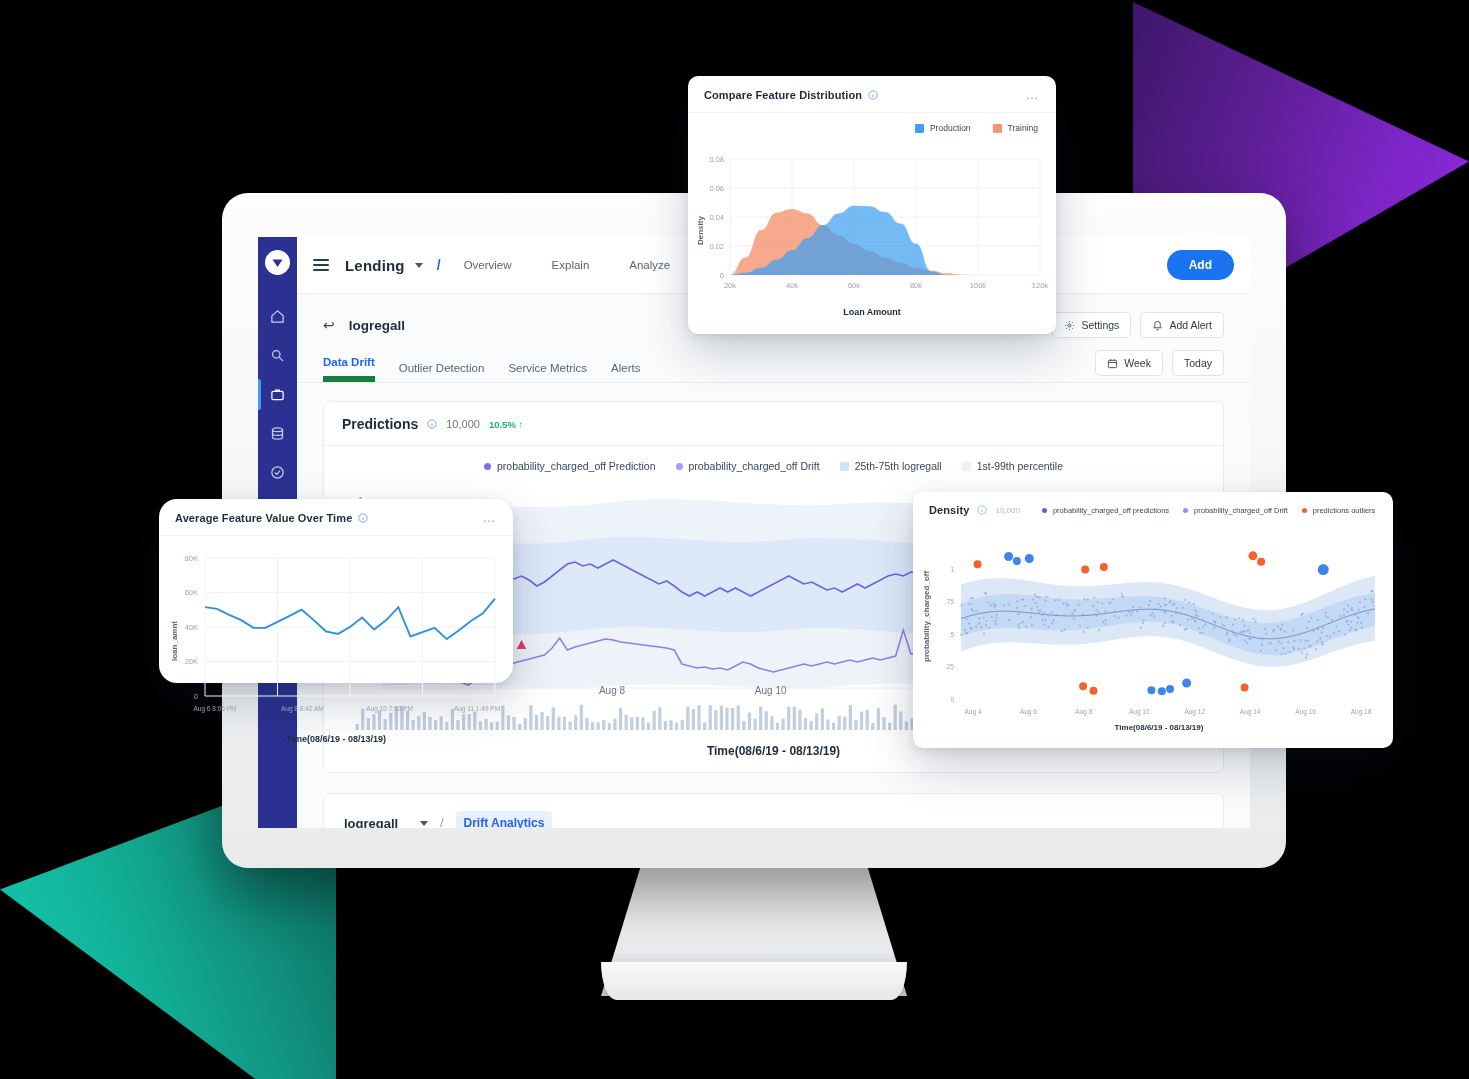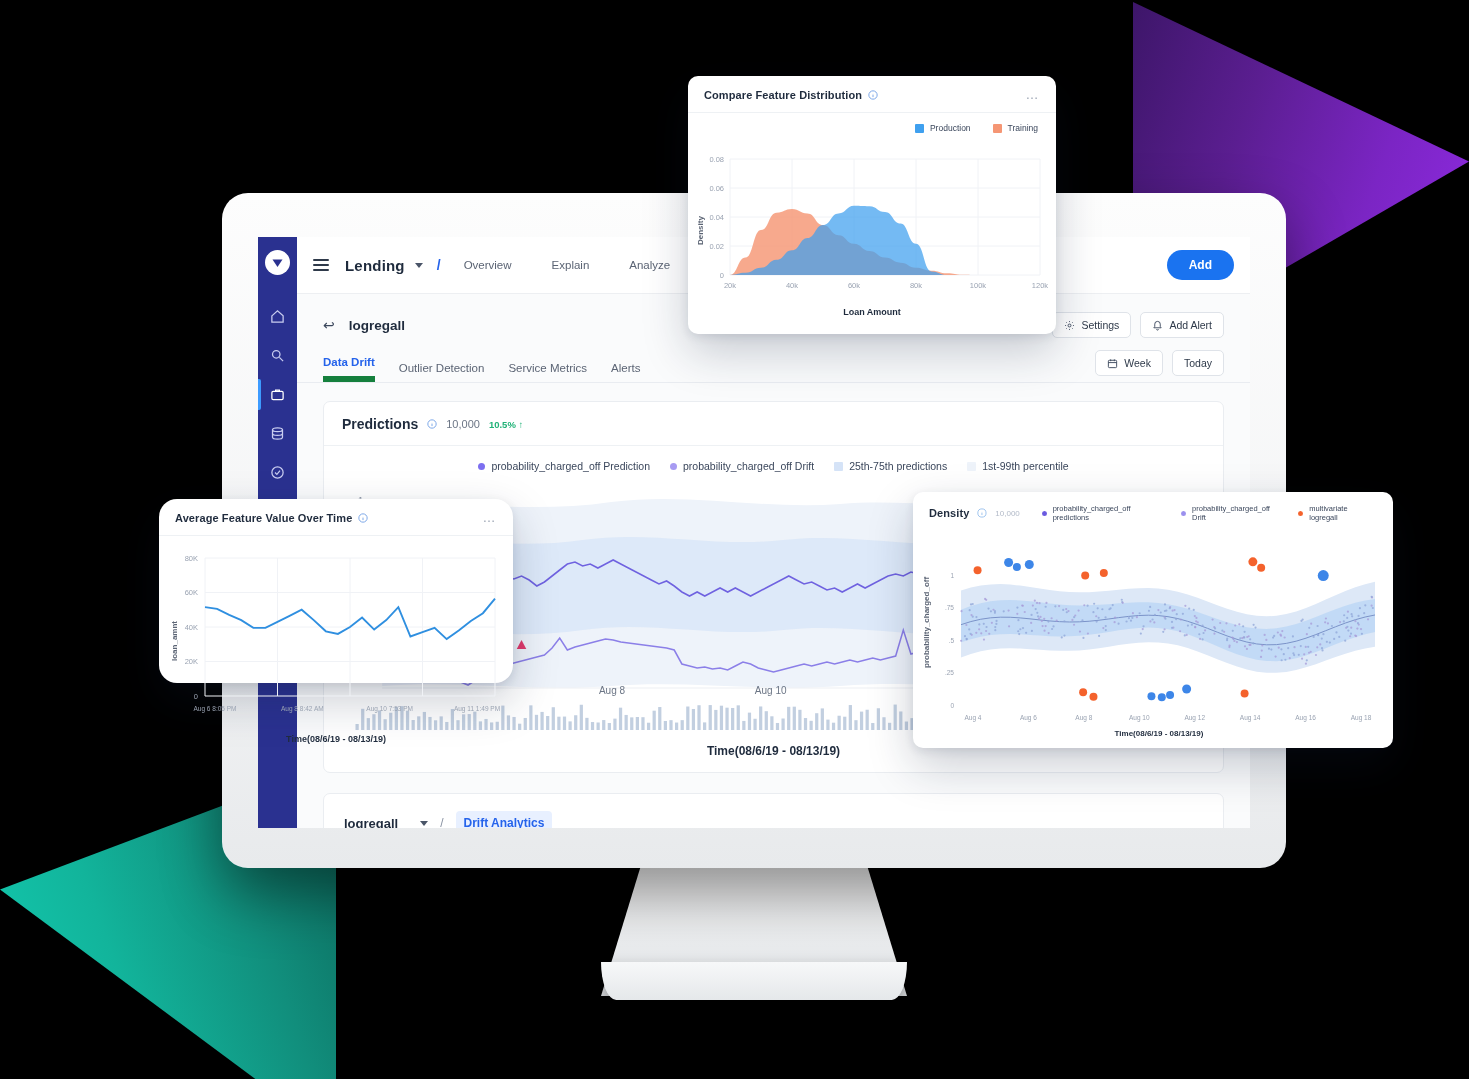--- a/index.html
+++ b/index.html
@@ -307,21 +307,21 @@
               <div class="lg">
                 <span class="dot" style="background:#7c6ff0"></span>
                 <span>probability_charged_off Prediction</span>
               </div>
               <div class="lg">
                 <span class="dot" style="background:#a79bf2"></span>
                 <span>probability_charged_off Drift</span>
               </div>
               <div class="lg">
                 <span class="sq" style="background:#d5e3f7"></span>
-                <span>25th-75th predictions</span>
+                <span>25th-75th logregall</span>
               </div>
               <div class="lg">
                 <span class="sq" style="background:#eef3fa"></span>
                 <span>1st-99th percentile</span>
               </div>
             </div>
 
             <div id="main-plot">
               <div class="ytick-1">1</div>
               <svg viewBox="0 0 900 255" preserveAspectRatio="none">
@@ -626,21 +626,21 @@
         <div class="lg" style="font-size:7.5px">
           <span class="dot" style="width:5px;height:5px;background:#6a5ae0"></span>
           <span>probability_charged_off predictions</span>
         </div>
         <div class="lg" style="font-size:7.5px">
           <span class="dot" style="width:5px;height:5px;background:#9b90ee"></span>
           <span>probability_charged_off Drift</span>
         </div>
         <div class="lg" style="font-size:7.5px">
           <span class="dot" style="width:5px;height:5px;background:#f4622c"></span>
-          <span>multivariate logregall</span>
+          <span>predictions outliers</span>
         </div>
       </div>
     </div>
 
     <svg style="width:100%;height:218px" viewBox="0 0 480 218">
       <path id="out-band-outer" fill="#dde8f7" d="M48,62.467213338027406 L57.857142857142854,59.5711145914012 L67.71428571428571,57.5350354246425 L77.57142857142857,56.39698574717947 L87.42857142857142,56.11616664459608 L97.28571428571428,56.5798664967941 L107.14285714285714,57.61725057140521 L117,59.018615562036516 L126.85714285714285,60.55814343996674 L136.71428571428572,62.01784847159864 L146.57142857142856,63.21030103035743 L156.42857142857144,63.99784268697002 L166.28571428571428,64.30636579149093 L176.14285714285714,64.13228148566007 L186,63.54198782523082 L195.85714285714286,62.66390583911624 L205.7142857142857,61.67390049353398 L215.57142857142858,60.77557095416118 L225.42857142857142,60.17741367239681 L235.28571428571428,60.069180848064605 L245.14285714285714,60.59984384200321 L255,61.859417322310534 L264.8571428571429,63.86652049338004 L274.7142857142857,66.56298430927505 L284.57142857142856,69.81611447052614 L294.42857142857144,73.42845872746254 L304.2857142857143,77.15417925984973 L314.14285714285717,80.7204710556328 L324,83.8519609449657 L333.85714285714283,86.29571969176573 L343.7142857142857,87.84445147756581 L353.5714285714286,88.35559814376192 L363.4285714285714,87.76449264901541 L373.2857142857143,86.09027804832827 L383.14285714285717,83.43401725240115 L393,79.96918459632015 L402.85714285714283,75.92547690893875 L412.7142857142857,71.56753530523274 L422.57142857142856,67.17066455965042 L432.42857142857144,62.99592559037261 L442.2857142857143,59.26702979378878 L452.1428571428571,56.151276616372016 L462,53.746366641140455 L462,118.73151405750487 L452.1428571428571,120.40600732485171 L442.2857142857143,122.75338893518878 L432.42857142857144,125.684957926094 L422.57142857142856,129.0428068359543 L412.7142857142857,132.61289284040004 L402.85714285714283,136.14398049117185 L393,139.37062531883976 L383.14285714285717,142.03795848578008 L373.2857142857143,143.9258453377983 L363.4285714285714,144.8700439051803 L353.5714285714286,144.7782780478102 L343.7142857142857,143.63963552600717 L333.85714285714283,141.5263547408506 L324,138.58781046212468 L314.14285714285717,135.0372745264914 L304.2857142857143,131.13273631803742 L294.42857142857144,127.15364955558766 L284.57142857142856,123.37586885119951 L274.7142857142857,120.0472123738356 L264.8571428571429,117.3660187140584 L255,115.46476361431495 L245.14285714285714,114.40029578115299 L235.28571428571428,114.15159096529717 L225.42857142857142,114.62517555936267 L215.57142857142858,115.66760950728107 L205.7142857142857,117.08371904281634 L195.85714285714286,118.65870216054947 L186,120.18185013173344 L176.14285714285714,121.4694744435385 L166.28571428571428,122.38471543119478 L156.42857142857144,122.85222778445271 L146.57142857142856,122.86625714586805 L136.71428571428572,122.49128936485249 L126.85714285714285,121.85520305399442 L117,121.13561220298493 L107.14285714285714,120.54077332902516 L97.28571428571428,120.28698237136943 L87.42857142857142,120.57474529162384 L77.57142857142857,121.56613724180872 L67.71428571428571,123.36565500367367 L57.857142857142854,126.00652697057225 L48,129.44390794422063 Z"></path>
       <path id="out-band-inner" fill="#bfd8f5" opacity="0.9" d="M48,81.6775076169105 L57.857142857142854,78.0080876373916 L67.71428571428571,75.17678940495047 L77.57142857142857,73.24960078288416 L87.42857142857142,72.21204832971696 L97.28571428571428,71.97502754247647 L107.14285714285714,72.3876684175138 L117,73.25584786059582 L126.85714285714285,74.36441483973594 L136.71428571428572,75.50084371287545 L146.57142857142856,76.47791004360948 L156.42857142857144,77.15310272828192 L166.28571428571428,77.4428337127326 L176.14285714285714,77.33004661504278 L186,76.86450370103329 L195.85714285714286,76.15577871173602 L205.7142857142857,75.35972597398552 L215.57142857142858,74.65985960868244 L225.42857142857142,74.24559409381632 L235.28571428571428,74.2896172007485 L245.14285714285714,74.92675646765906 L255,76.23655195144302 L264.8571428571429,78.2313759252042 L274.7142857142857,80.85138175395973 L284.57142857142856,83.96687532757268 L294.42857142857144,87.3879521651299 L304.2857142857143,90.88050681658343 L314.14285714285717,94.18707233898292 L324,97.05045158195932 L333.85714285714283,99.23780874002334 L343.7142857142857,100.5628288760864 L353.5714285714286,100.90373146454091 L363.4285714285714,100.21532415642373 L373.2857142857143,98.53386548922474 L383.14285714285717,95.97421245869957 L393,92.71949053275905 L402.85714285714283,89.00426407679808 L412.7142857142857,85.09283053709177 L422.57142857142856,81.25474770160845 L432.42857142857144,77.73998129794572 L442.2857142857143,74.75610208774903 L452.1428571428571,72.44976289426454 L462,70.89426597897462 L462,103.93605921267478 L452.1428571428571,106.22947932582132 L442.2857142857143,109.14093973250715 L432.42857142857144,112.5729819084829 L422.57142857142856,116.36076771440105 L412.7142857142857,120.28527971277427 L402.85714285714283,124.09233886652677 L393,127.51560737329044 L383.14285714285717,130.3013368539436 L373.2857142857143,132.23243630921962 L363.4285714285714,133.14948894554095 L353.5714285714286,132.9666370105994 L343.7142857142857,131.68075063380127 L333.85714285714283,129.37295123357865 L324,126.20230753951365 L314.14285714285717,122.39228863515322 L304.2857142857143,118.21126771336587 L294.42857142857144,113.94895215548289 L284.57142857142856,109.89101243800323 L274.7142857142857,106.29435493984757 L264.8571428571429,103.36541494049892 L255,101.24354289503634 L245.14285714285714,99.99104964412376 L235.28571428571428,99.59081502786651 L225.42857142857142,99.95161513114166 L215.57142857142858,100.92056051739796 L205.7142857142857,102.30133704625867 L195.85714285714286,103.8763717428785 L186,105.43066509662458 L176.14285714285714,106.77487578935656 L166.28571428571428,107.76532939756783 L156.42857142857144,108.31894031170962 L146.57142857142856,108.42155410738569 L136.71428571428572,108.12888410224214 L126.85714285714285,107.55996428885632 L117,106.88379655550125 L107.14285714285714,106.30055769273508 L97.28571428571428,106.01928252885332 L87.42857142857142,106.23429865821352 L77.57142857142857,107.10281973445659 L67.71428571428571,108.72599497357947 L57.857142857142854,111.13537311186842 L48,114.28620326908441 Z"></path>
       <path id="out-trend" fill="none" stroke="#7b93c9" stroke-width="1" d="M48,96.6775076169105 L57.857142857142854,93.56282555126948 L67.71428571428571,91.26088989623668 L77.57142857142857,89.81347392082954 L87.42857142857142,89.18415797792584 L97.28571428571428,89.26516363124533 L107.14285714285714,89.89107341655732 L117,90.85800869521509 L126.85714285714285,91.94630105415287 L136.71428571428572,92.94435227180466 L146.57142857142856,93.67126771090145 L156.42857142857144,93.99597890201963 L166.28571428571428,93.85092984073428 L176.14285714285714,93.23895225746719 L186,92.23264285249383 L195.85714285714286,90.96631160952269 L205.7142857142857,89.62131939811877 L215.57142857142858,88.40629043801835 L225.42857142857142,87.53420425270805 L235.28571428571428,87.19869067152757 L245.14285714285714,87.5519383520657 L255,88.68647338362103 L264.8571428571429,90.62268496554998 L274.7142857142857,93.30340756529083 L284.57142857142856,96.59616970982135 L294.42857142857144,100.30295813474712 L304.2857142857143,104.17659810544205 L314.14285714285717,107.94219072062482 L324,111.32154158665777 L333.85714285714283,114.05821284523313 L343.7142857142857,115.9407623238972 L353.5714285714286,116.82190647244977 L363.4285714285714,116.63174071112573 L373.2857142857143,115.38373255019896 L383.14285714285717,113.17291169011249 L393,110.16644699391055 L402.85714285714283,106.5875468143954 L412.7142857142857,102.69427263479021 L422.57142857142856,98.75535158076117 L432.42857142857144,95.02536201527936 L442.2857142857143,91.72171963759156 L452.1428571428571,89.0057041745008 L462,86.9693576796053"></path>
       <g id="out-inliers">
           <circle cx="48.10044362307547" cy="112.74780888897902" r="1.1" fill="#a79bd8" opacity="0.75"></circle>

